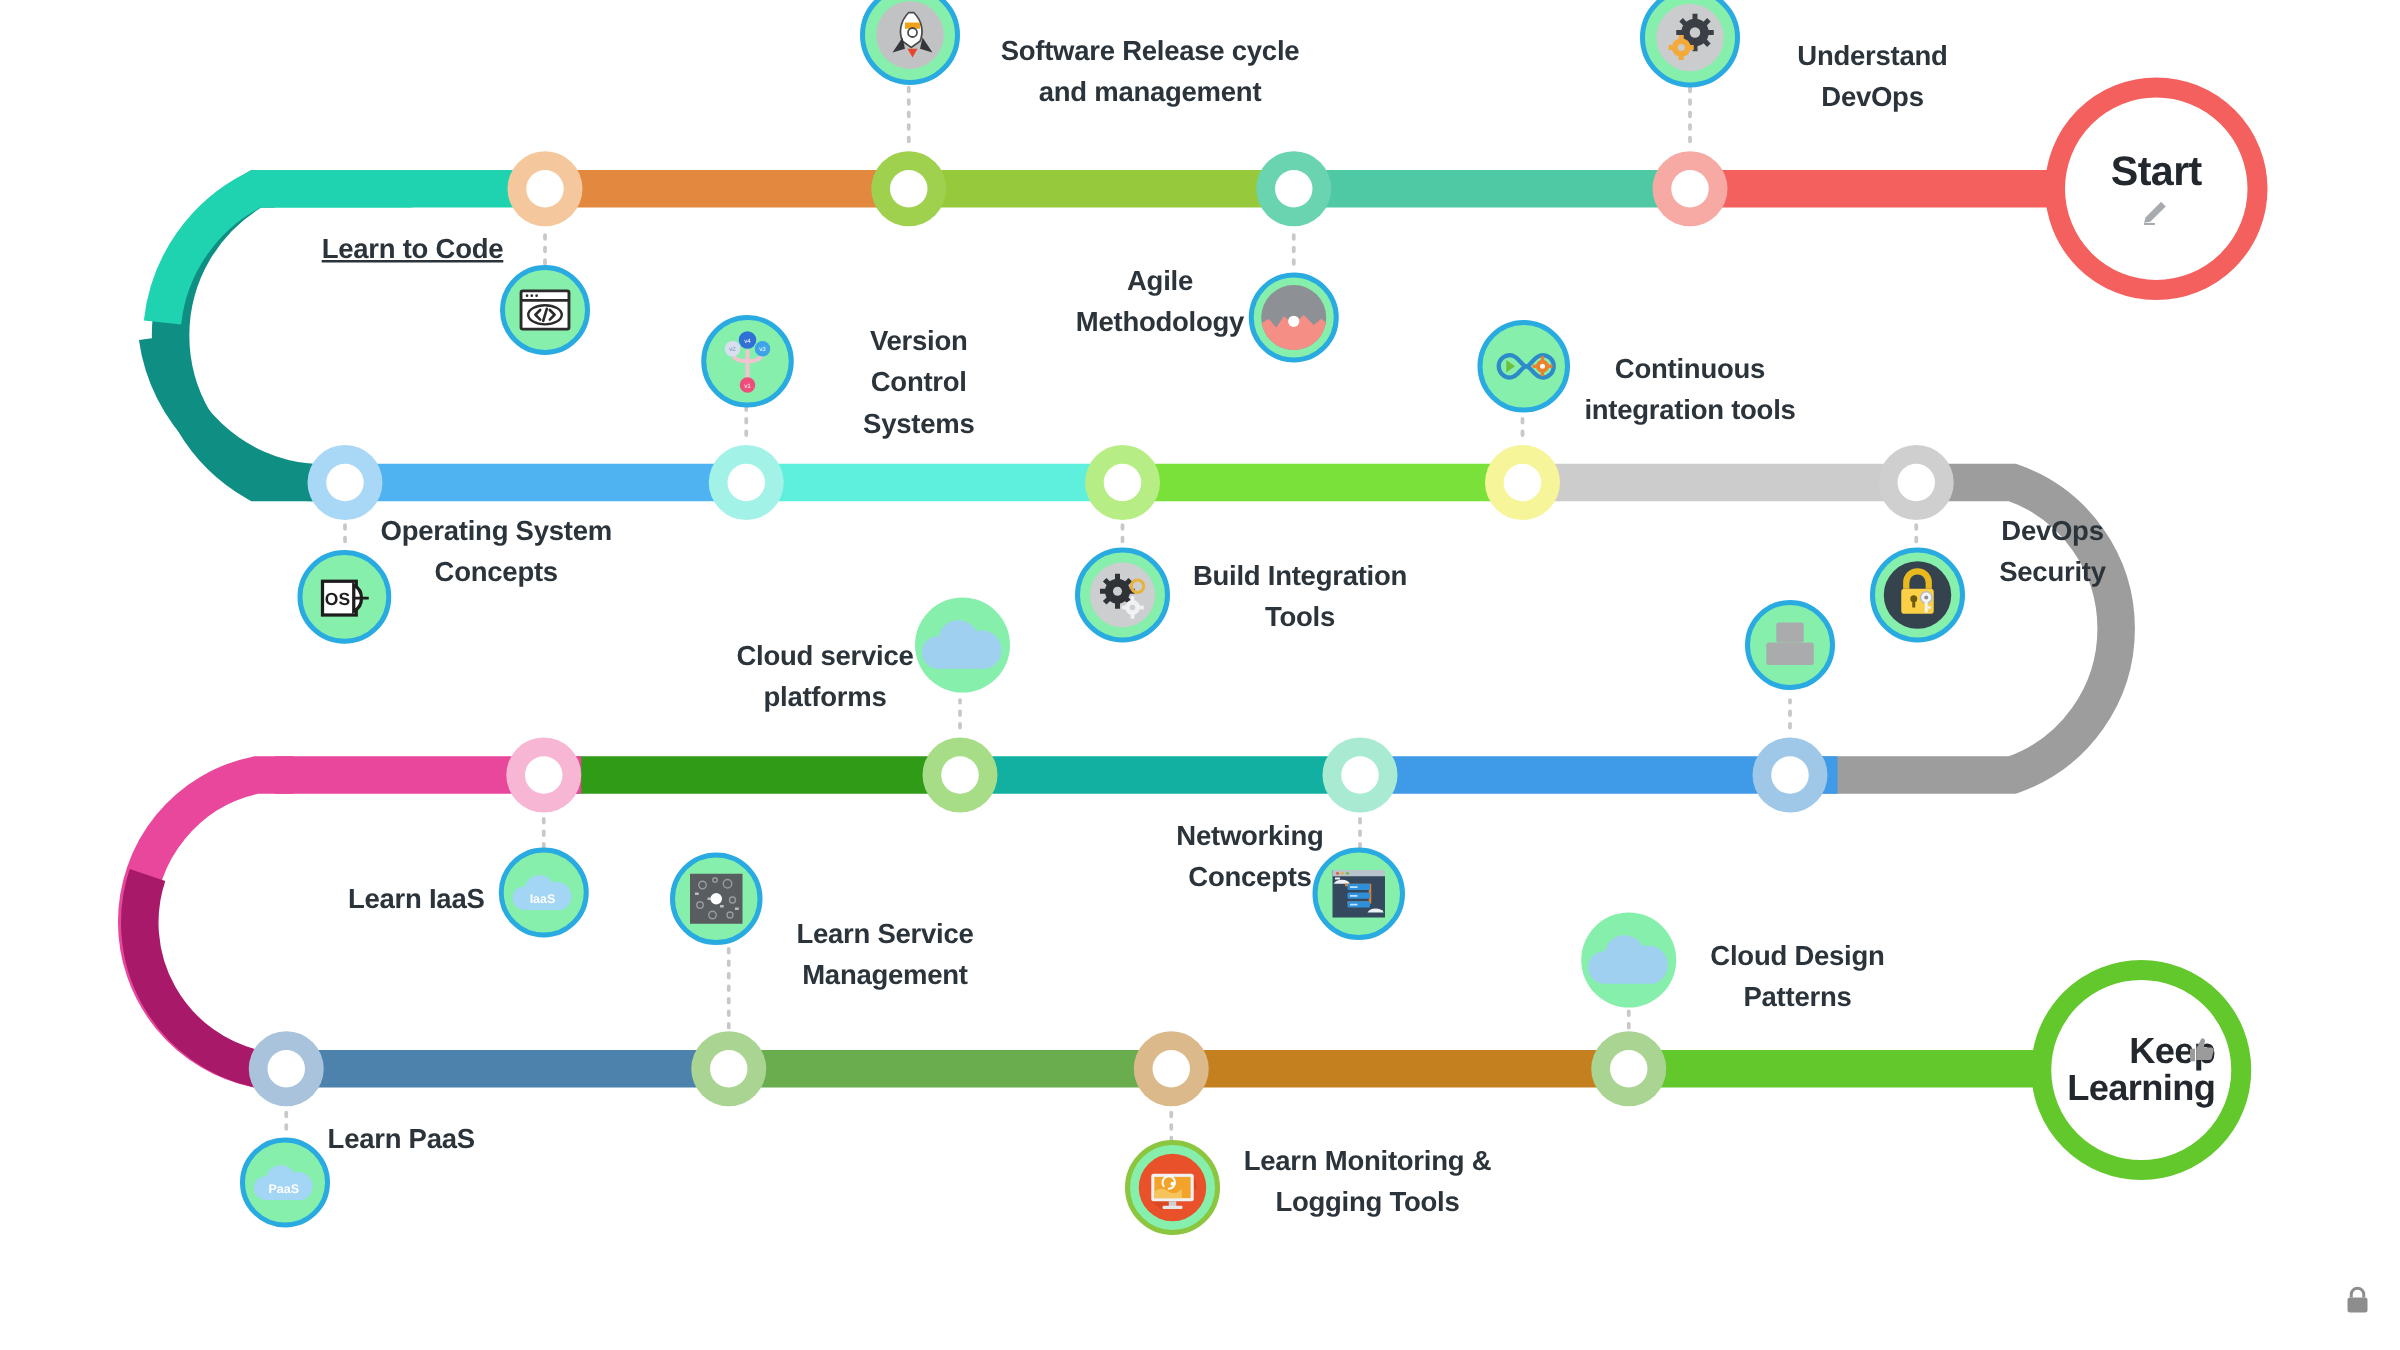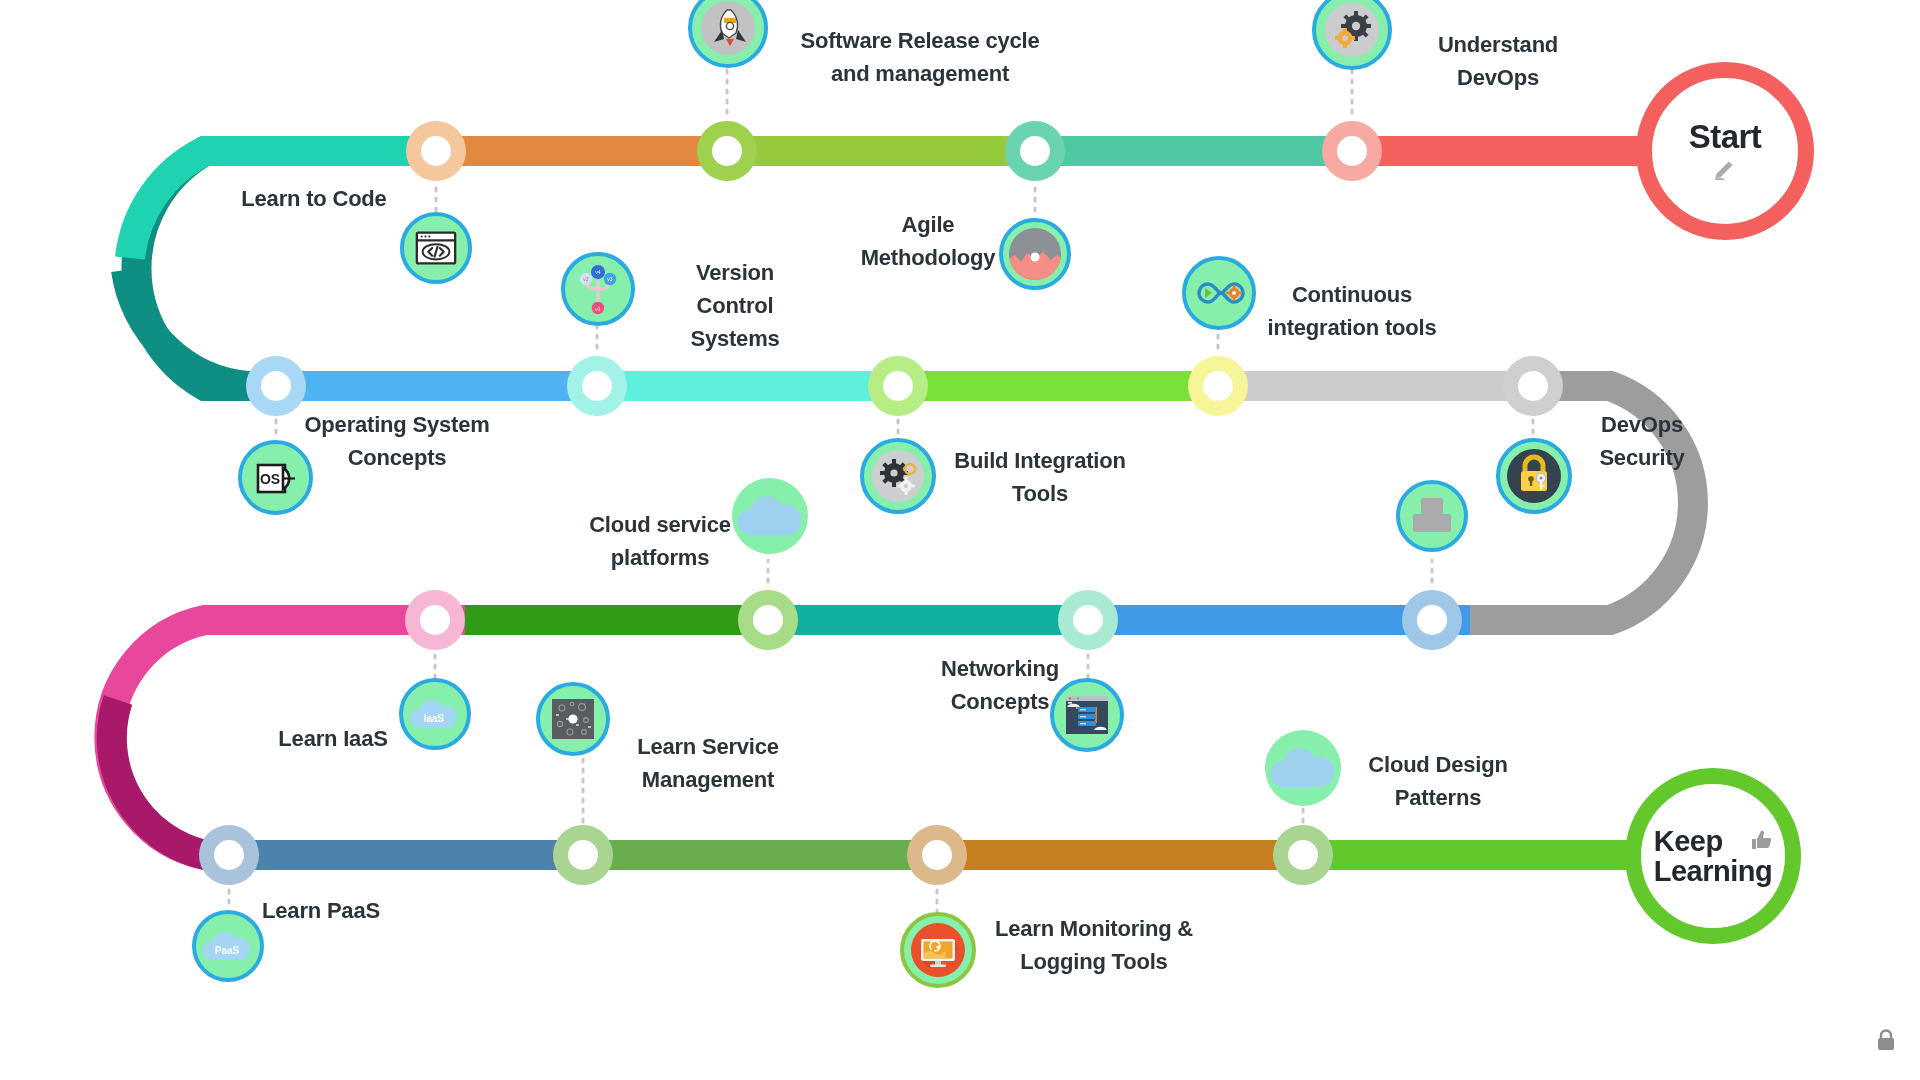--- a/index.html
+++ b/index.html
@@ -35,21 +35,21 @@
   .icon-badge svg { display:block; }
 
   .terminal {
     position:absolute;
     border-radius:50%;
     background:#ffffff;
     display:flex;
     flex-direction:column;
     align-items:center;
     justify-content:center;
-    text-align:left;
+    text-align:right;
   }
   .terminal-text {
     font-weight:bold;
     color:#22282e;
     line-height:1.05;
     letter-spacing:-0.5px;
     white-space:pre-line;
   }
   #start-terminal { border:16px solid #f4605e; }
   #start-terminal .terminal-text { font-size:33px; }
@@ -480,21 +480,21 @@
       <rect x="22" y="44.5" width="16" height="2.6" rx="1" fill="#e4e6e8"></rect>
     </svg>
   </div>
 
   <div class="node-label" style="left:790px; top:24px; width:260px;">Software Release cycle
 and management</div>
 
   <div class="node-label" style="left:1408px; top:28px; width:180px;">Understand
 DevOps</div>
 
-  <div class="node-label" style="left:204px; top:182px; width:220px;">Learn to Code</div>
+  <div class="node-label" style="left:220px; top:182px; width:220px;text-decoration:underline;">Learn to Code</div>
 
   <div class="node-label" style="left:848px; top:208px; width:160px;">Agile
 Methodology</div>
 
   <div class="node-label" style="left:675px; top:256px; width:120px;">Version
 Control
 Systems</div>
 
   <div class="node-label" style="left:1262px; top:278px; width:180px;">Continuous
 integration tools</div>
@@ -505,21 +505,21 @@
   <div class="node-label" style="left:940px; top:444px; width:200px;">Build Integration
 Tools</div>
 
   <div class="node-label" style="left:1572px; top:408px; width:140px;">DevOps
 Security</div>
 
 
   <div class="node-label" style="left:580px; top:508px; width:160px;">Cloud service
 platforms</div>
 
-  <div class="node-label" style="left:258px; top:702px; width:150px;margin-top:20px;">Learn IaaS</div>
+  <div class="node-label" style="left:258px; top:702px; width:150px;">Learn IaaS</div>
 
   <div class="node-label" style="left:920px; top:652px; width:160px;">Networking
 Concepts</div>
 
   <div class="node-label" style="left:1348px; top:748px; width:180px;">Cloud Design
 Patterns</div>
 
   <div class="node-label" style="left:618px; top:730px; width:180px;">Learn Service
 Management</div>
 

